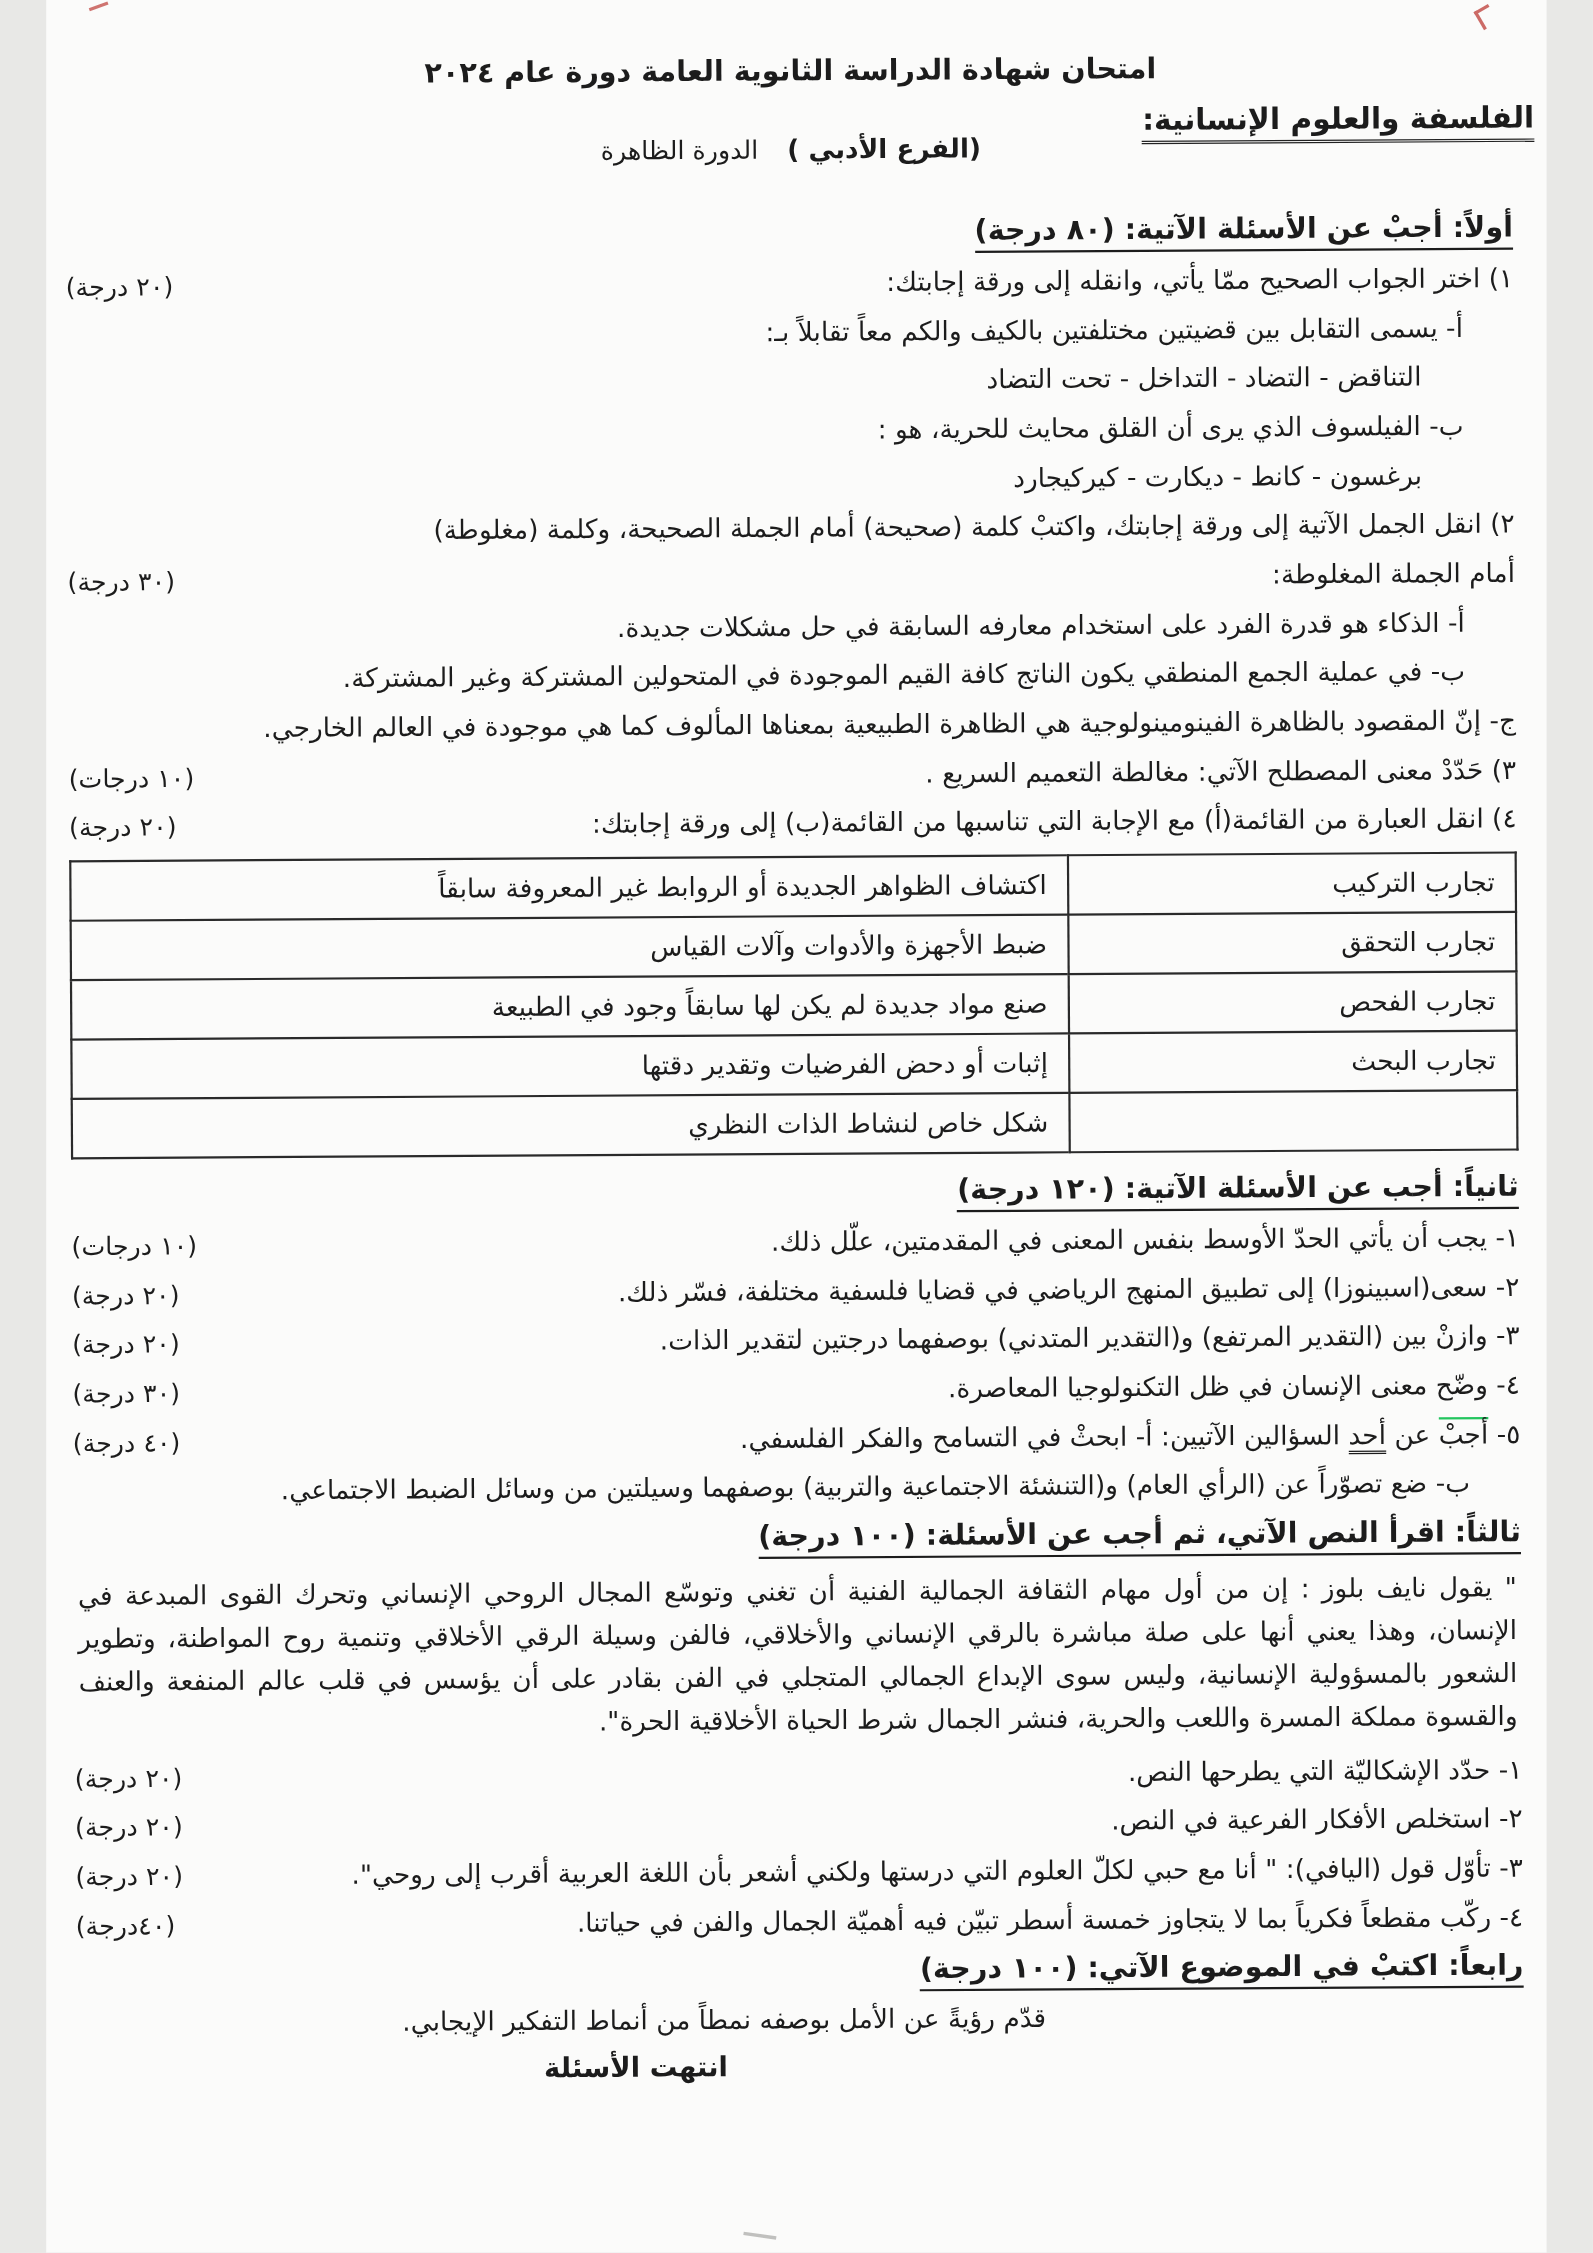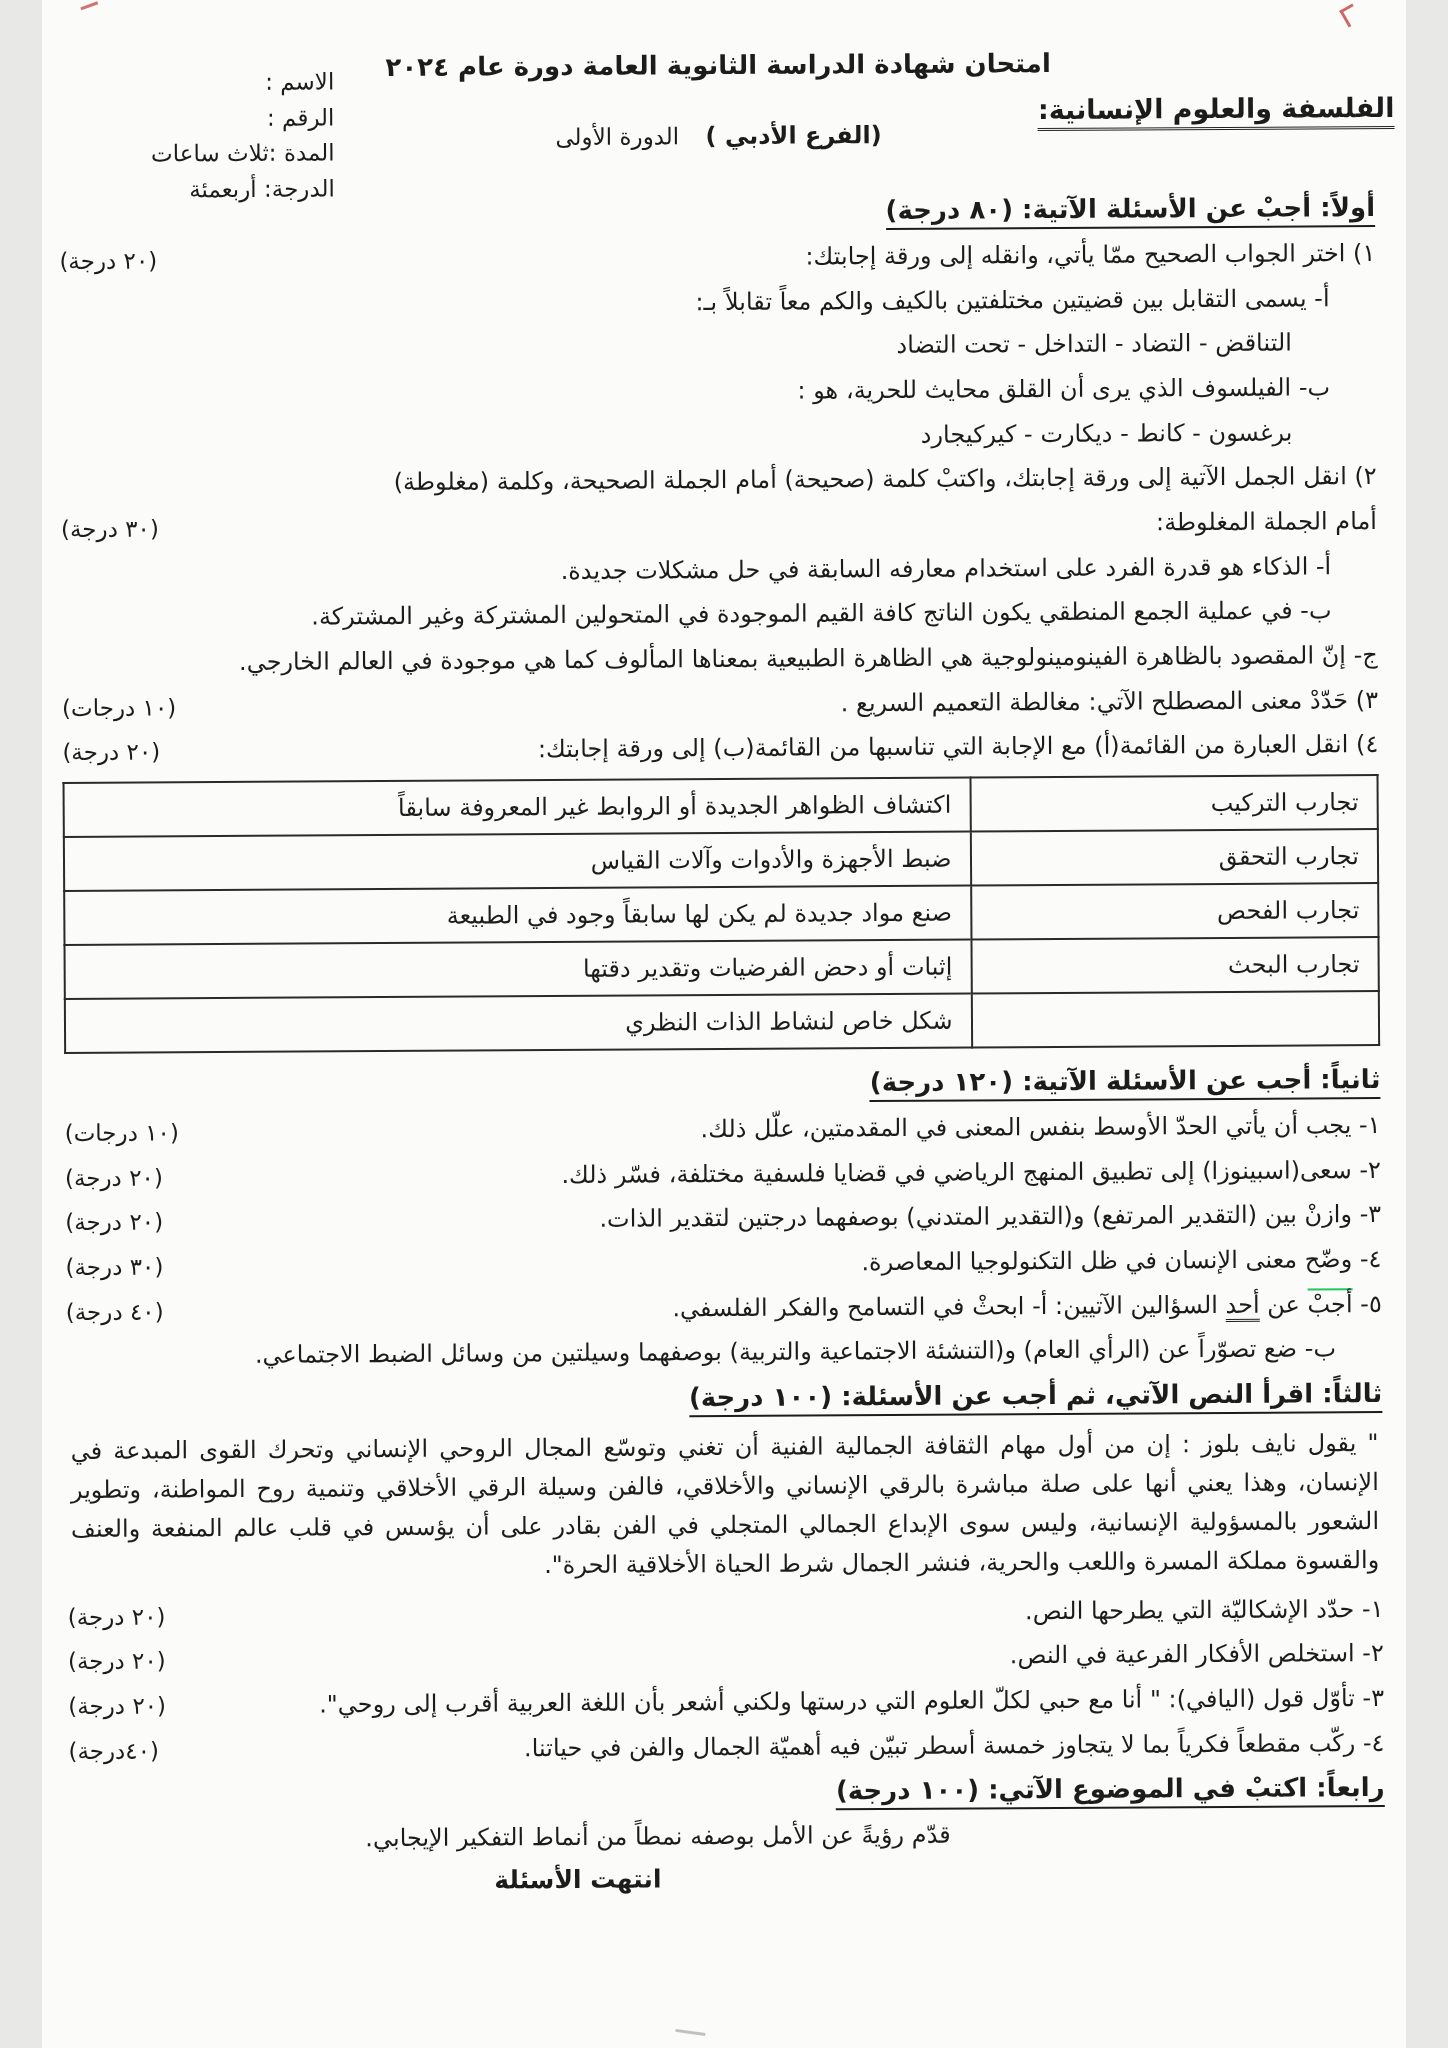--- a/index.html
+++ b/index.html
@@ -79,27 +79,21 @@
   <span class="artifact a2"></span>
   <span class="artifact a3"></span>
 
   <div class="tilt">
 
     <div class="header">
       <div class="exam-title">امتحان شهادة الدراسة الثانوية العامة دورة عام ٢٠٢٤</div>
       <div class="subject-title">الفلسفة والعلوم الإنسانية:</div>
       <div class="branch-line">
         <span>(الفرع الأدبي )</span>
-        <span class="session">الدورة الأولى</span>
-      </div>
-      <div class="info-block">
-        <div>الاسم :</div>
-        <div>الرقم :</div>
-        <div>المدة :ثلاث ساعات</div>
-        <div>الدرجة: أربعمئة</div>
+        <span class="session">الدورة الظاهرة</span>
       </div>
     </div>
 
     <div class="content">
 
       <div class="sec-heading">
         <span class="u">أولاً: أجبْ عن الأسئلة الآتية: (٨٠ درجة)</span>
       </div>
 
       <div class="row">

